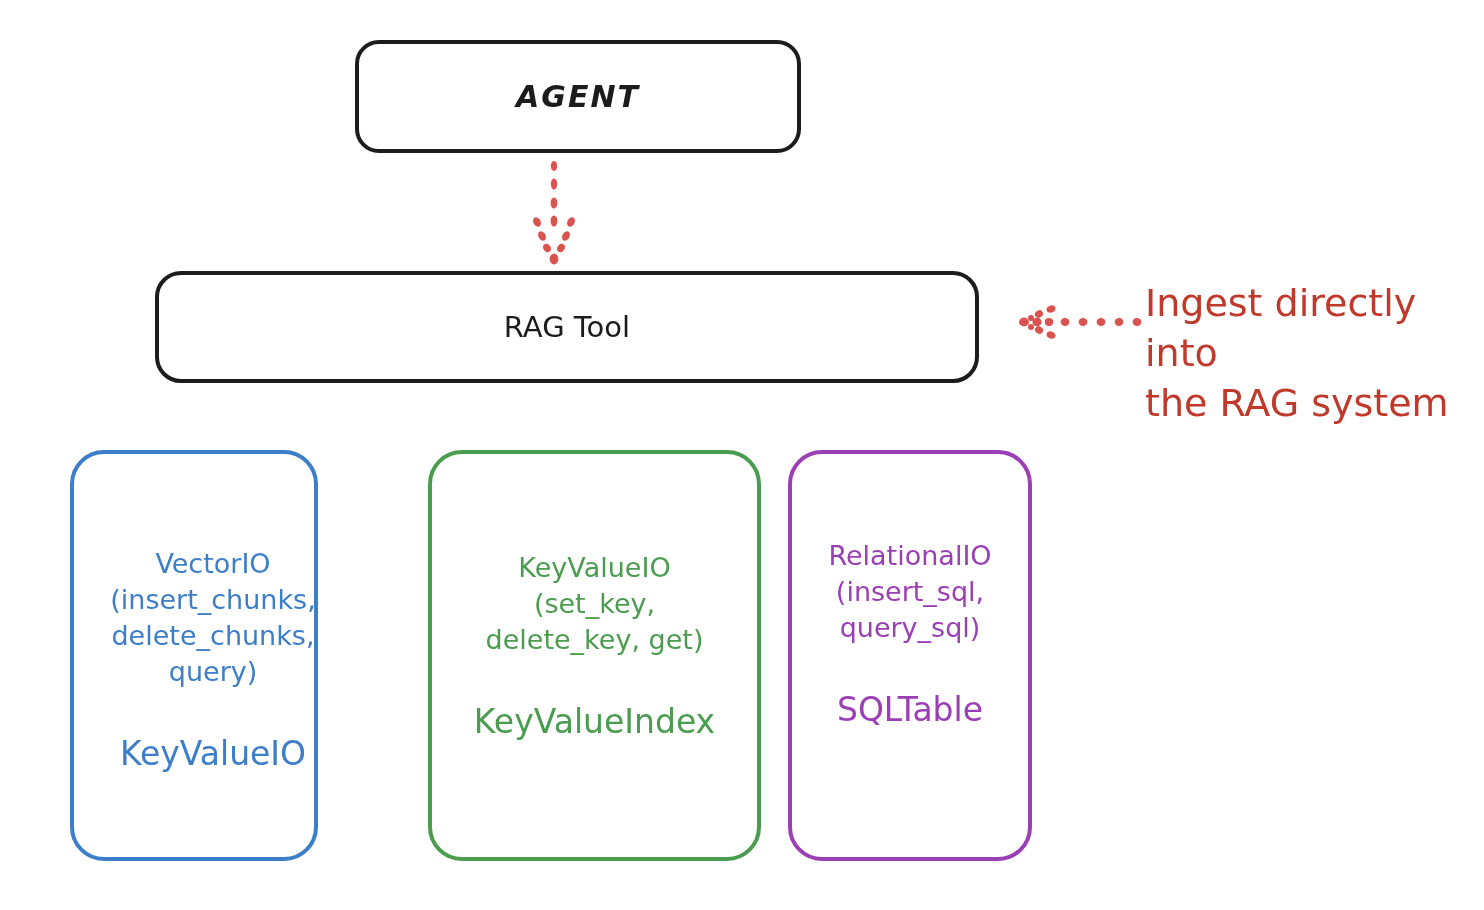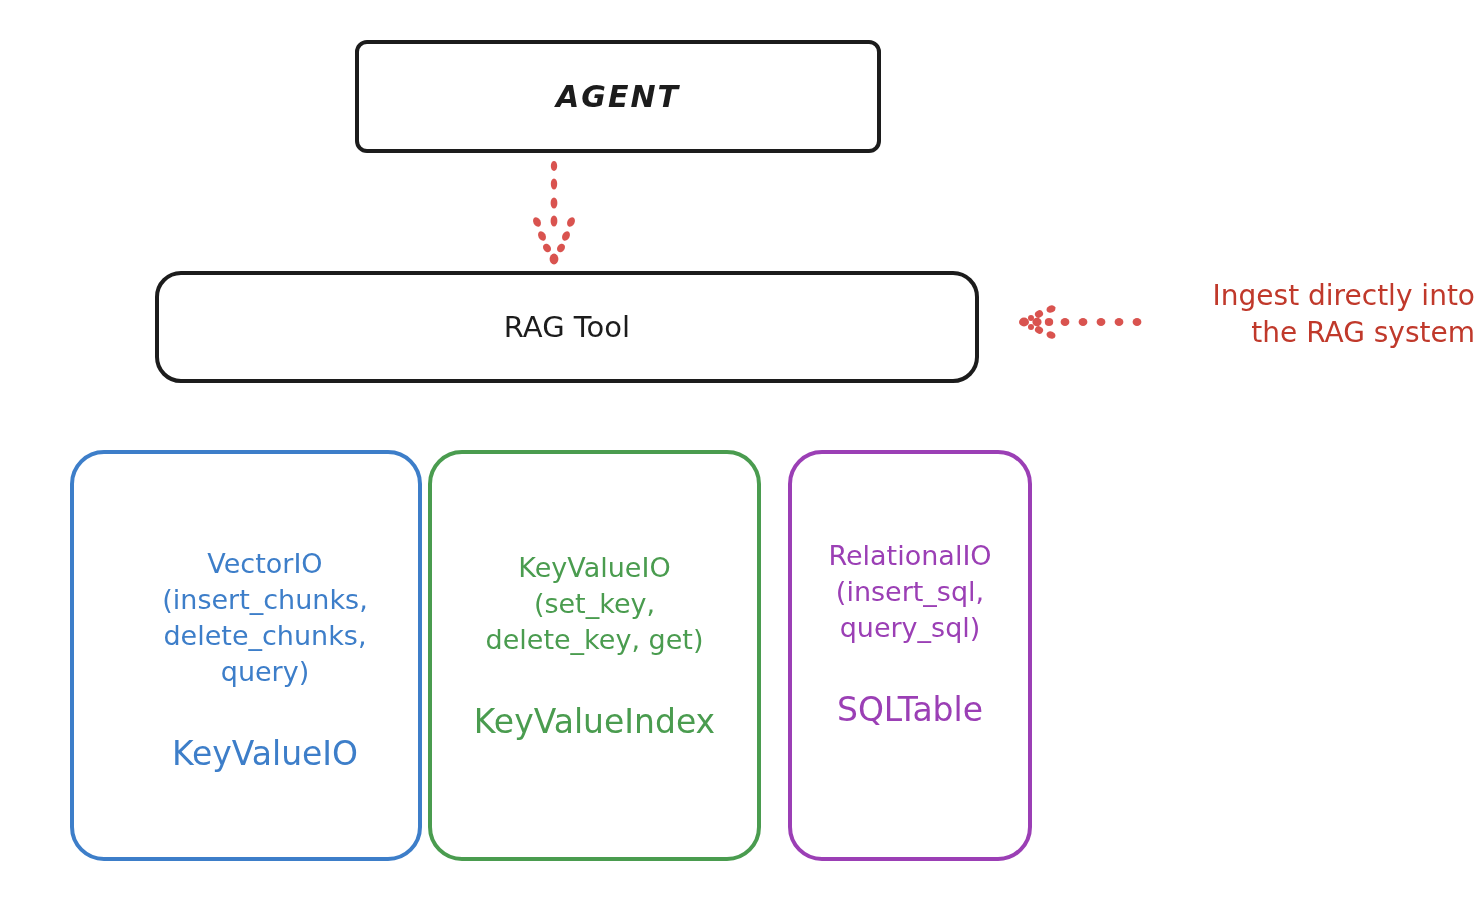--- a/index.html
+++ b/index.html
@@ -26,24 +26,24 @@
     align-items: center;
     justify-content: center;
     text-align: center;
     background: #ffffff;
   }
 
   
   #agent-box {
     left: 355px;
     top: 40px;
-    width: 526px;
+    width: 446px;
     height: 113px;
     border: 4px solid #1c1c1c;
-    border-radius: 12px;
+    border-radius: 24px;
   }
   #agent-box .node-label {
     font-size: 30px;
     font-style: italic;
     font-weight: 700;
     letter-spacing: 2px;
     color: #1c1c1c;
   }
 
   #ragtool-box {
@@ -64,21 +64,21 @@
   .service-box {
     top: 450px;
     height: 411px;
     border-width: 4px;
     border-style: solid;
     border-radius: 34px;
     padding: 0 10px;
   }
   #vectorio-box {
     left: 70px;
-    width: 352px;
+    width: 248px;
     border-color: #3d7ec9;
     color: #3d7ec9;
     padding-left: 48px;
   }
   #keyvalueio-box {
     left: 428px;
     width: 333px;
     border-color: #4a9c4f;
     color: #4a9c4f;
   }
@@ -104,23 +104,23 @@
   #keyvalueio-box .service-inner { transform: translateY(-10px); }
   #relationalio-box .service-inner { transform: translateY(-22px); }
 
   
   #ingest-note {
     position: absolute;
     left: 1145px;
     top: 278px;
     width: 330px;
     color: #c0392b;
-    font-size: 28px;
+    font-size: 38px;
     line-height: 1.32;
-    text-align: right;
+    text-align: left;
     white-space: pre-line;
     font-weight: 400;
   }
 
   
   .arrow-svg {
     position: absolute;
     overflow: visible;
   }
   #arrow-agent-ragtool {

